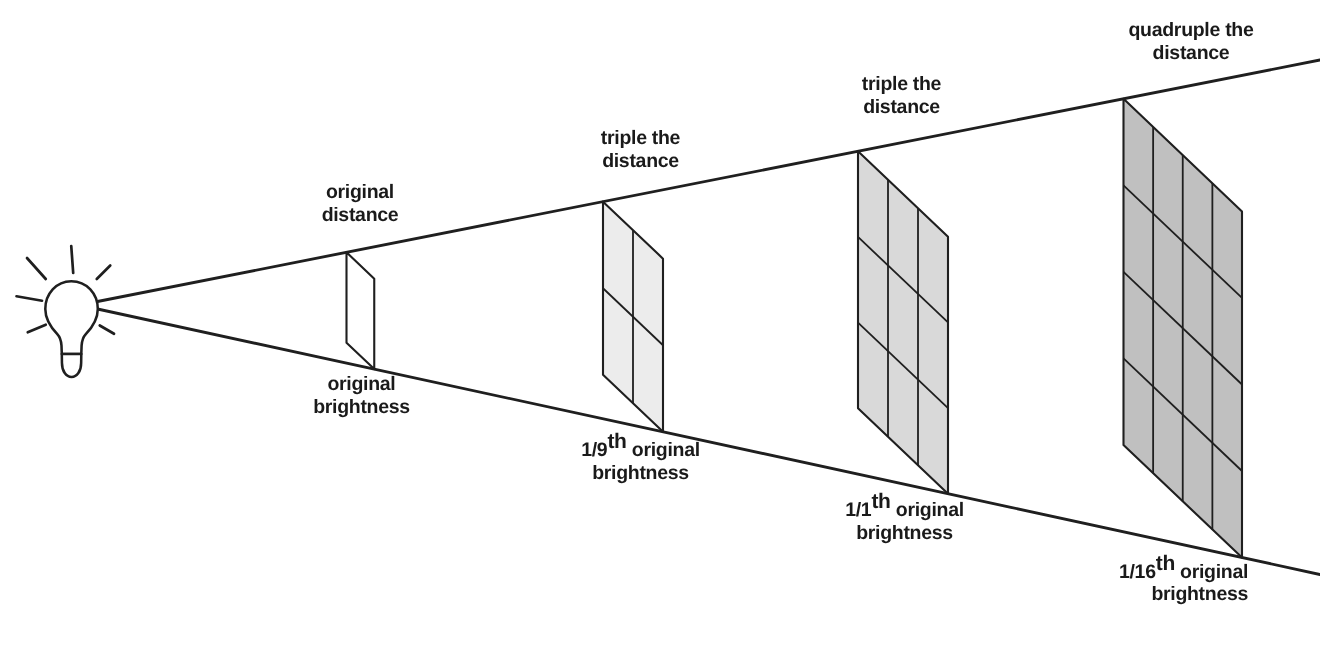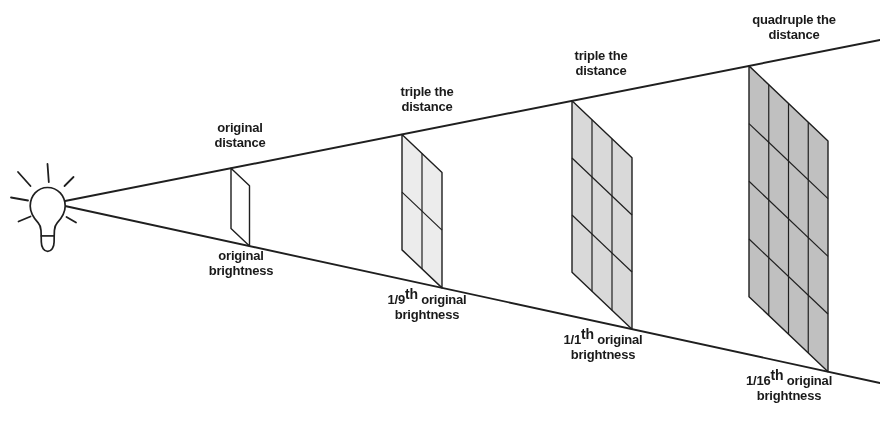--- a/index.html
+++ b/index.html
@@ -107,18 +107,18 @@
   </div>
   <div class="label" style="left:603px;top:332px;">
     <span>1/1</span><sup>th</sup><span> original</span><br>
     <span>brightness</span>
   </div>
 
   <div class="label" style="left:794px;top:12px;">
     <span>quadruple the</span><br>
     <span>distance</span>
   </div>
-  <div class="label" style="left:789px;top:373px;">
+  <div class="label" style="left:789px;top:373px;text-align:right;">
     <span>1/16</span><sup>th</sup><span> original</span><br>
     <span>brightness</span>
   </div>
 
 </div>
 
 </body></html>

